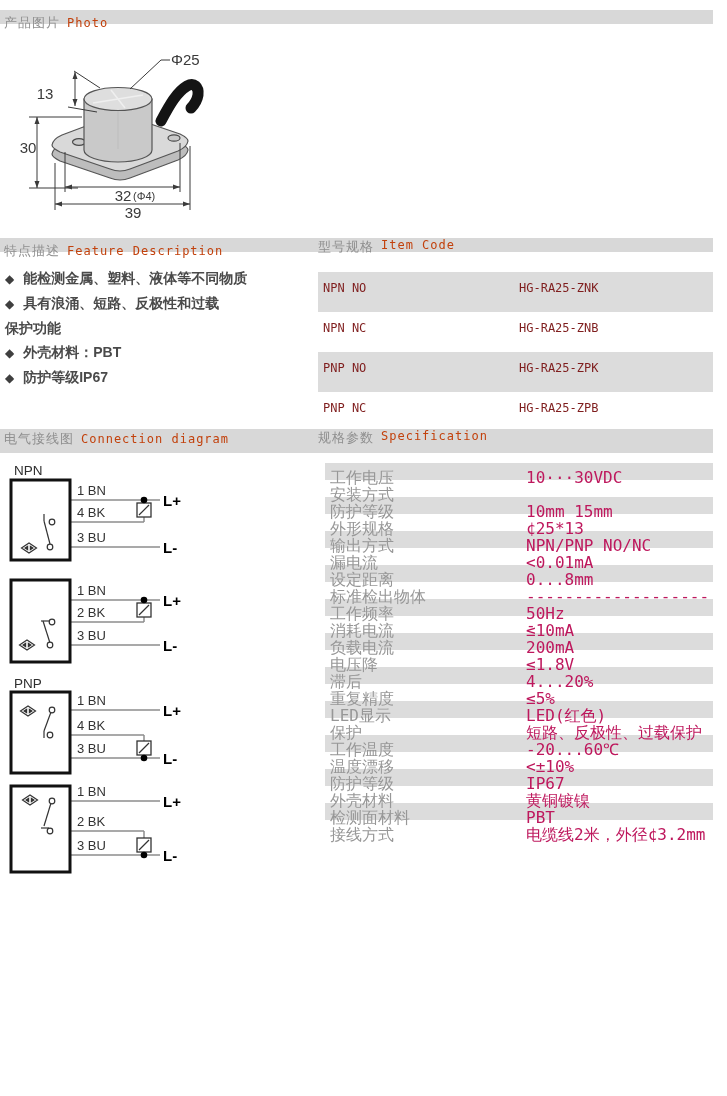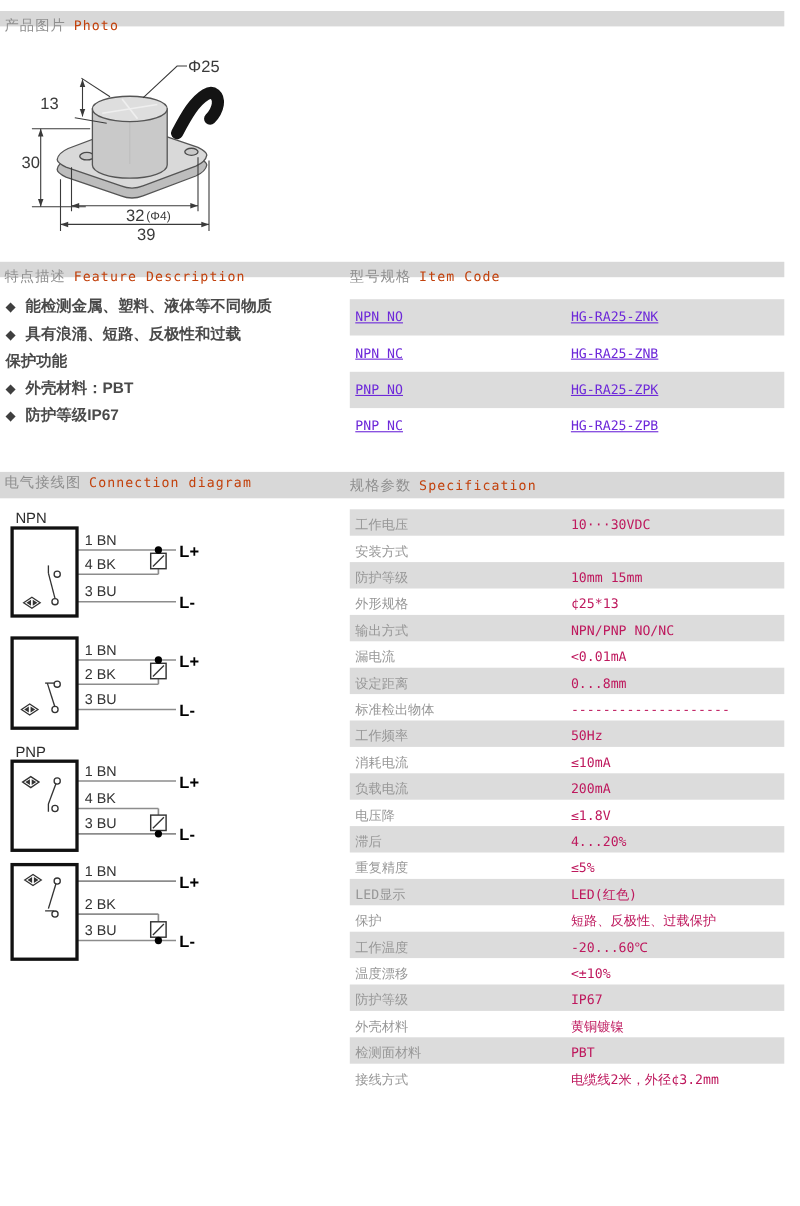--- a/index.html
+++ b/index.html
@@ -1,38 +1,38 @@
 <!DOCTYPE html>
 <html><head>
 <meta charset="utf-8">
 <style>
   html,body{margin:0;padding:0;background:#ffffff;}
   #page{position:relative;width:727px;height:1096px;background:#fff;overflow:hidden;
         font-family:"DejaVu Sans Mono","Liberation Mono",monospace;}
   
   .bar{position:absolute;left:0;width:713px;height:14px;background:#d8d8d8;}
   .bar .t-left{position:absolute;left:4px;top:0;height:25px;display:flex;align-items:center;gap:7px;}
-  .bar .t-right{position:absolute;left:318px;top:0;height:25px;display:flex;align-items:center;gap:7px;}
+  .bar .t-right{position:absolute;left:318px;top:0;height:25px;display:flex;gap:7px;}
   .tcn{font-size:13px;color:#8f8f8f;letter-spacing:1px;}
   .ten{font-size:12px;color:#c2410c;letter-spacing:1px;}
   
   #features{position:absolute;left:5px;top:266px;width:305px;
             font-family:"Liberation Sans","DejaVu Sans",sans-serif;}
   .feat-line{line-height:24px;font-size:14px;font-weight:bold;color:#4a4a4a;}
   .feat-bullet{font-size:12px;color:#3f3f3f;margin-right:9px;}
   .feat-bullet:empty{display:none;}
   
   #item-table{position:absolute;left:318px;top:272px;width:395px;}
-  .item-row{display:flex;height:33px;line-height:33px;font-size:12px;color:#6d28d9;text-decoration:underline;}
+  .item-row{display:flex;height:40px;line-height:33px;font-size:12px;color:#7f1d1d;}
   .item-row:nth-child(odd){background:#dcdcdc;}
   .item-type{width:196px;padding-left:5px;}
   .item-code{flex:1;}
   
   #spec-table{position:absolute;left:318px;top:463px;width:395px;}
-  .spec-row{display:flex;height:24px;line-height:29px;font-size:12px;color:#979797;}
+  .spec-row{display:flex;height:17px;line-height:29px;font-size:16px;color:#979797;margin-left:7px;}
   .spec-row:nth-child(odd){background:#dcdcdc;}
   .spec-label{width:196px;padding-left:5px;}
   .spec-value{flex:1;color:#be185d;}
   
   #drawing{position:absolute;left:0;top:40px;}
   #diagrams{position:absolute;left:0;top:458px;}
   svg text{font-family:"Liberation Sans","DejaVu Sans",sans-serif;}
   .wire-lbl{font-size:13px;fill:#333;}
   .pol-lbl{font-size:15px;font-weight:bold;fill:#000;}
   .grp-lbl{font-size:13.5px;fill:#2e2e2e;}

